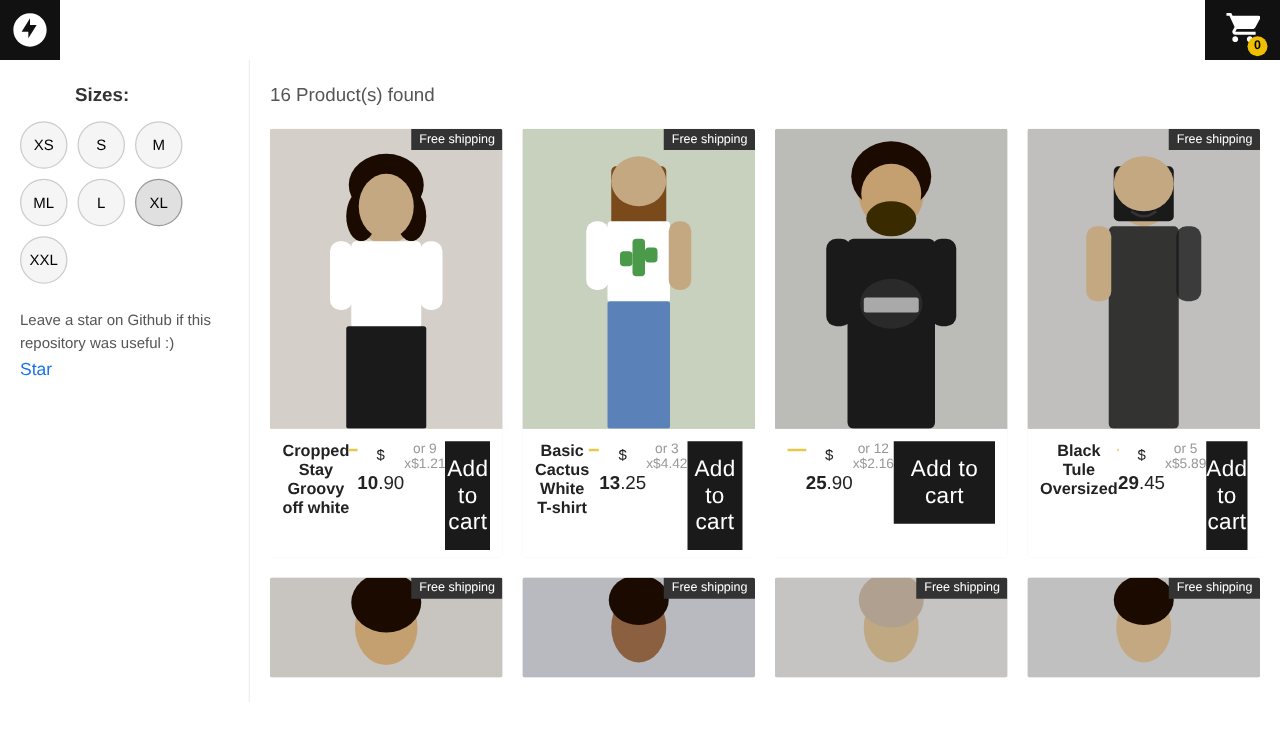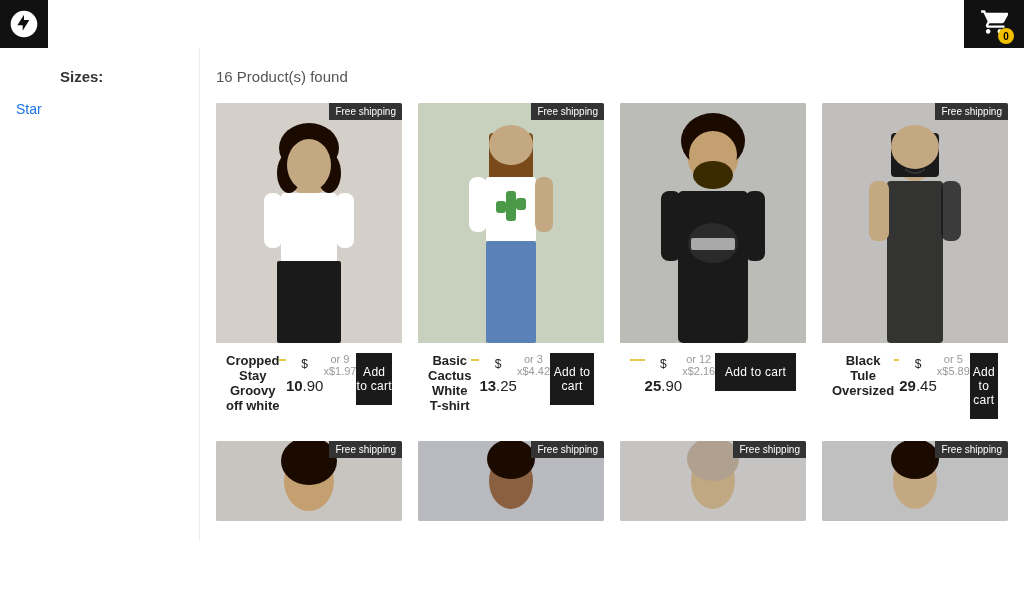--- a/index.html
+++ b/index.html
@@ -179,21 +179,21 @@
       font-size: 11px;
       color: #999;
       margin-bottom: 8px;
     }
     .add-to-cart-btn {
       width: 100%;
       background: #1a1a1a;
       color: #fff;
       border: none;
       padding: 12px 0;
-      font-size: 12px;
+      font-size: 18px;
       font-weight: 500;
       cursor: pointer;
       letter-spacing: 0.3px;
     }
 
     
     .product-card.partial {
       min-height: 80px;
     }
     .product-image-wrap.partial-img {
@@ -215,20 +215,30 @@
       <path d="M7 18c-1.1 0-1.99.9-1.99 2S5.9 22 7 22s2-.9 2-2-.9-2-2-2zM1 2v2h2l3.6 7.59-1.35 2.45C4.52 15.37 5.48 17 7 17h14v-2H7.42c-.14 0-.25-.11-.25-.25l.03-.12.9-1.63H19c.75 0 1.41-.41 1.75-1.03l3.58-6.49C24.7 4.96 24.05 4 23 4H5.21l-.94-2H1zm16 16c-1.1 0-1.99.9-1.99 2s.89 2 1.99 2 2-.9 2-2-.9-2-2-2z"></path>
     </svg>
     <div class="cart-badge">0</div>
   </div>
 </div>
 
 <div class="page-layout">
 
   <aside class="sidebar">
     <div class="sidebar-title">Sizes:</div>
+    <div class="size-filters">
+      <button class="size-btn">XS</button>
+      <button class="size-btn">S</button>
+      <button class="size-btn">M</button>
+      <button class="size-btn">ML</button>
+      <button class="size-btn">L</button>
+      <button class="size-btn active">XL</button>
+      <button class="size-btn">XXL</button>
+    </div>
+    <p class="github-note">Leave a star on Github if this repository was useful :)</p>
     <a class="github-link" href="#">Star</a>
   </aside>
 
   <main class="main-content">
     <div class="products-found">16 Product(s) found</div>
 
     <div class="products-grid">
 
       <div class="product-card">
         <div class="product-image-wrap" style="background:#d4cfc9;">
@@ -253,21 +263,21 @@
           </svg>
           <div class="free-shipping-badge">Free shipping</div>
         </div>
         <div class="product-info">
           <div class="product-name">Cropped Stay Groovy off white</div>
           <div class="product-divider"></div>
           <div class="product-price">
             <span class="currency">$</span>
             <span class="main-price"> 10</span><span>.90</span>
           </div>
-          <div class="product-installment">or 9 x$1.97</div>
+          <div class="product-installment">or 9 x$1.21</div>
           <button class="add-to-cart-btn">Add to cart</button>
         </div>
       </div>
 
       <div class="product-card">
         <div class="product-image-wrap" style="background:#c8d0be;">
           <svg width="100%" height="100%" viewBox="0 0 200 240" preserveAspectRatio="xMidYMid slice">
             <rect width="200" height="240" fill="#c8d0be"></rect>
 
             <ellipse cx="100" cy="50" rx="20" ry="24" fill="#c4a882"></ellipse>

